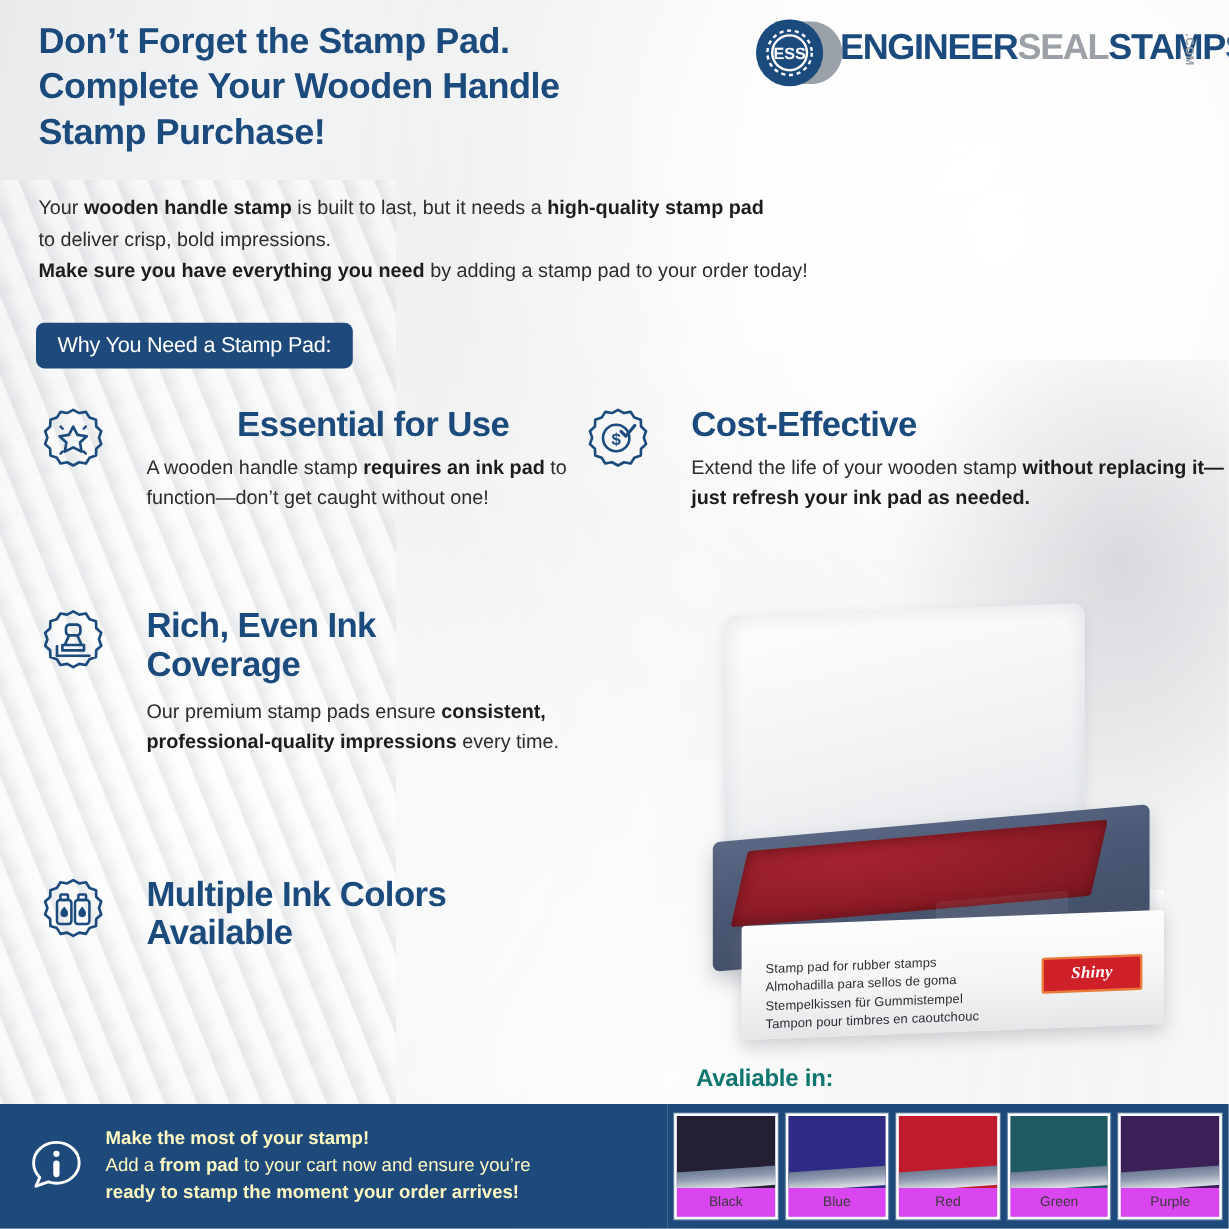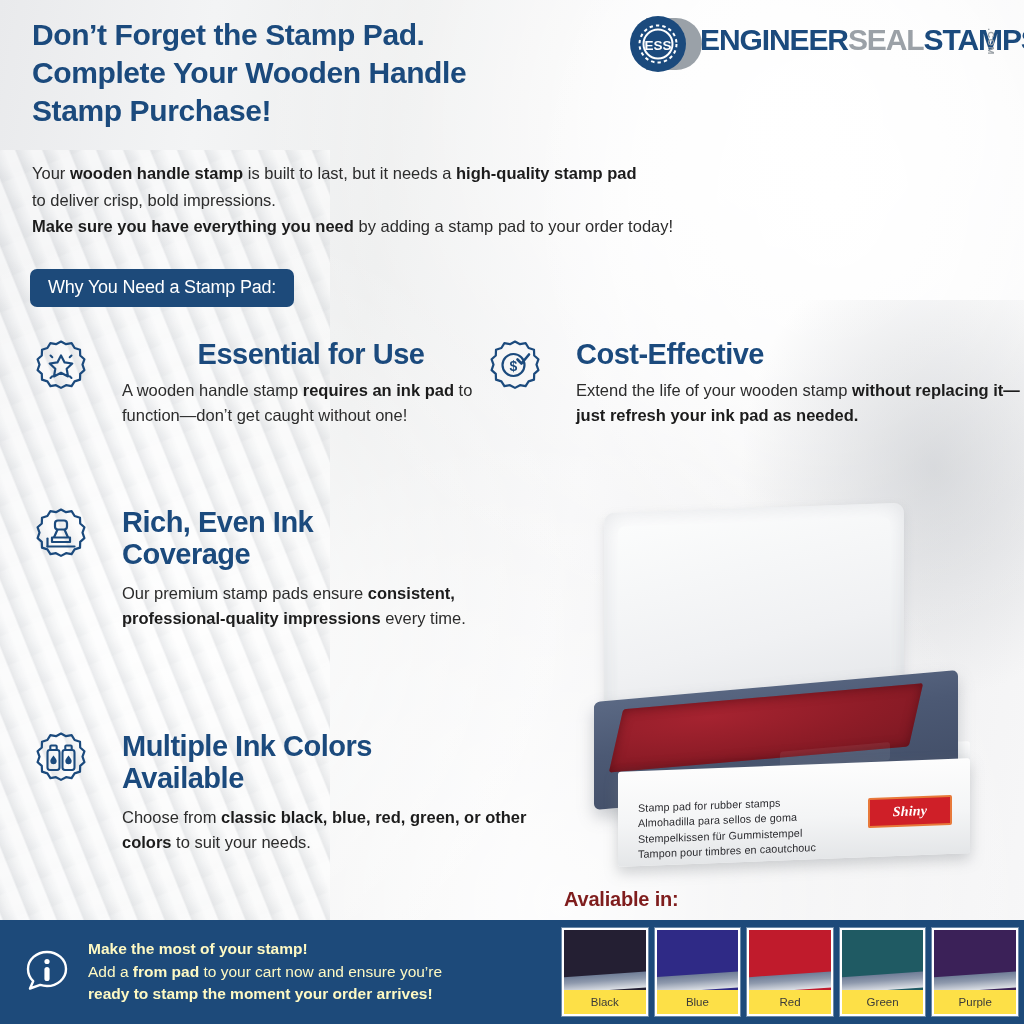--- a/index.html
+++ b/index.html
@@ -173,41 +173,41 @@
     transform:skewX(-13deg);
     box-shadow:inset 0 0 10px rgba(60,10,16,.55);
   }
   #prod-base-notch{
     position:absolute;left:186px;top:66px;width:110px;height:18px;
     background:rgba(255,255,255,.07);border-radius:3px;
   }
 
   
   #avail-title{
-    position:absolute;left:564px;top:888px;
-    color:#7f1d1d;font-weight:bold;font-size:20px;letter-spacing:-.2px;
+    position:absolute;left:580px;top:888px;
+    color:#0f766e;font-weight:bold;font-size:20px;letter-spacing:-.2px;
   }
   #swatch-panel{
     position:absolute;left:556px;top:920px;width:468px;height:104px;
     background:#1d4a7a;padding:8px 6px;box-sizing:border-box;
     display:flex;gap:7px;justify-content:center;
   }
   .swatch{
     width:86px;height:88px;background:#fff;border:2px solid #ffffff;
     box-sizing:border-box;display:flex;flex-direction:column;
     outline:1px solid rgba(255,255,255,.35);
   }
   .swatch-color{flex:1;position:relative;overflow:hidden;}
   .swatch-color::after{
     content:"";position:absolute;left:-10%;bottom:0;width:130%;height:16px;
     background:linear-gradient(180deg,#6e7c96 0%, #8e99ad 40%, #dfe2e7 100%);
     transform:rotate(-4deg);
   }
   .swatch-label{
-    height:24px;background:#fde047;color:#3a3a3a;font-size:11.5px;
+    height:24px;background:#d946ef;color:#3a3a3a;font-size:11.5px;
     display:flex;align-items:center;justify-content:center;
   }
 
   
   #footer{
     position:absolute;left:0;top:920px;width:556px;height:104px;
     background:#1d4a7a;display:flex;align-items:center;
   }
   #footer-icon{margin-left:22px;width:50px;height:50px;flex:none;}
   #footer-text{
@@ -304,21 +304,20 @@
         <rect x="32.5" y="20" width="12" height="20" rx="2.4"></rect>
         <rect x="35.3" y="15.5" width="6.4" height="4.5" rx="1"></rect>
       </g>
       <path fill="#1b4a7d" d="M23.5 25.5c2 2.6 3.2 4.1 3.2 5.6a3.2 3.2 0 0 1-6.4 0c0-1.5 1.2-3 3.2-5.6Z"></path>
       <path fill="#1b4a7d" d="M38.5 25.5c2 2.6 3.2 4.1 3.2 5.6a3.2 3.2 0 0 1-6.4 0c0-1.5 1.2-3 3.2-5.6Z"></path>
     </svg>
     <div class="feat-title">
         <div>Multiple Ink Colors</div>
         <div>Available</div>
       </div>
-    <div class="feat-body"><span>Choose from </span><b>classic black, blue, red, green, or other colors</b><span> to suit your needs.</span></div>
   </div>
 
   <div id="product">
     <div id="prod-lid"></div>
     <div id="prod-lid-inner"></div>
 
     <div id="prod-box-strip"></div>
     <div id="prod-box-top"></div>
 
     <div id="prod-base">

